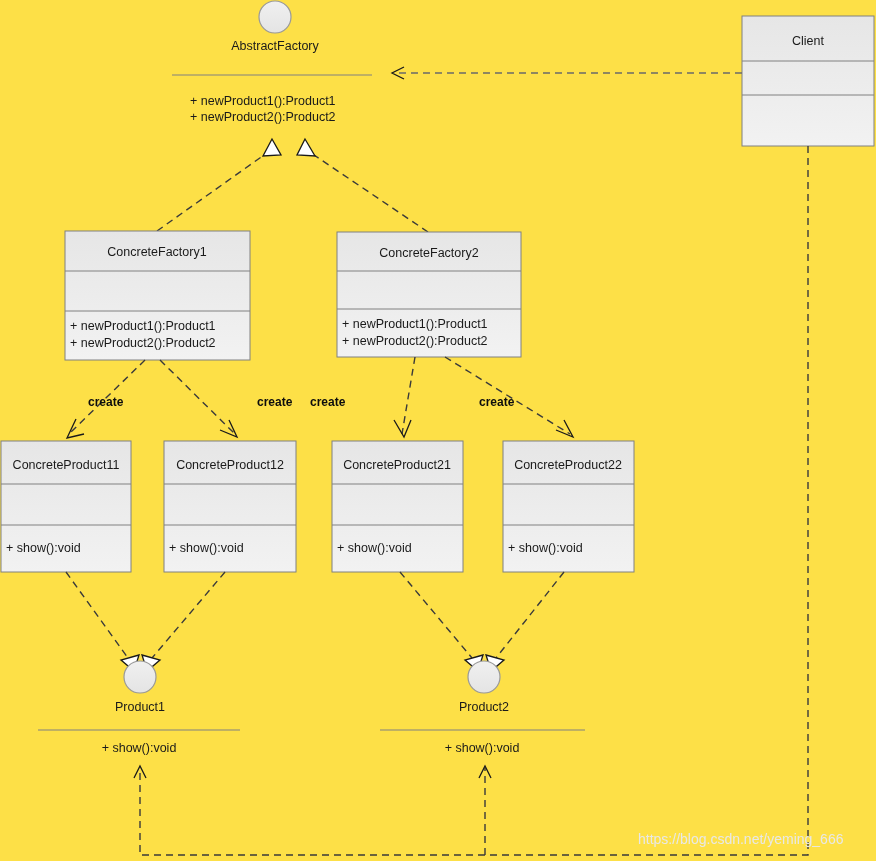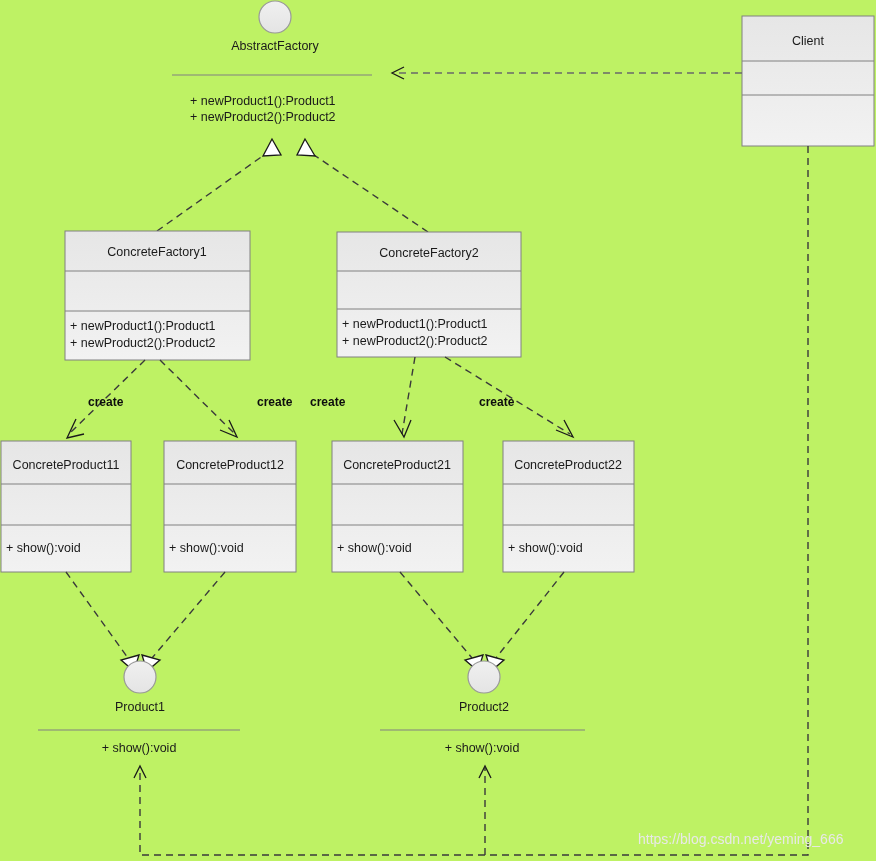--- a/index.html
+++ b/index.html
@@ -4,21 +4,21 @@
 <style>
   html, body {
     margin: 0;
     padding: 0;
     background: #ffffff;
   }
   #canvas {
     position: relative;
     width: 876px;
     height: 861px;
-    background: #bef264;
+    background: #fde047;
     font-family: "Liberation Sans", sans-serif;
     overflow: hidden;
   }
   svg.diagram {
     position: absolute;
     top: 0;
     left: 0;
     width: 876px;
     height: 861px;
   }

